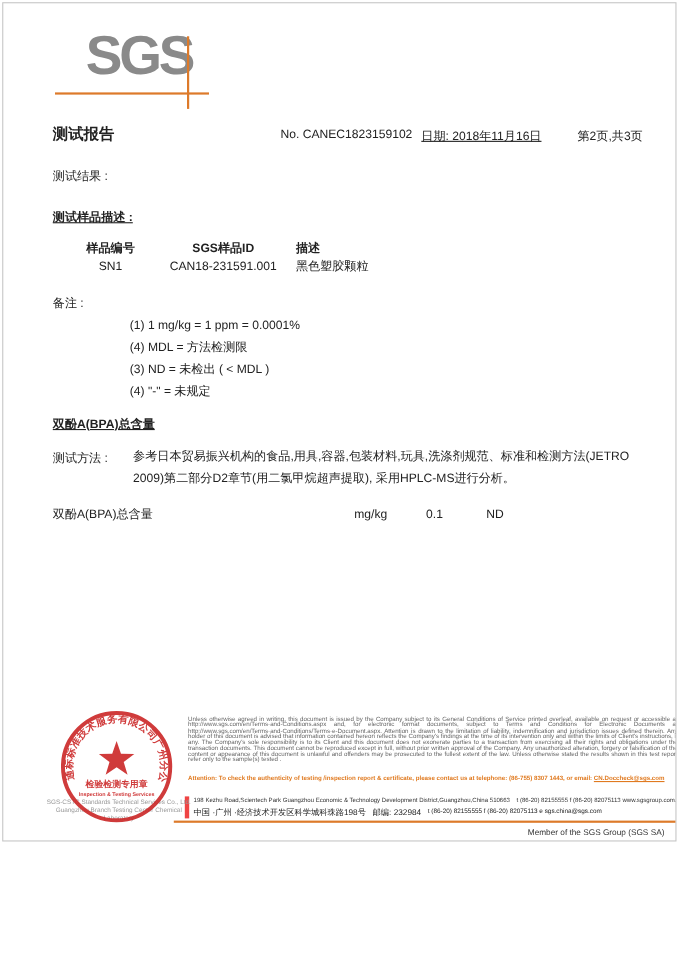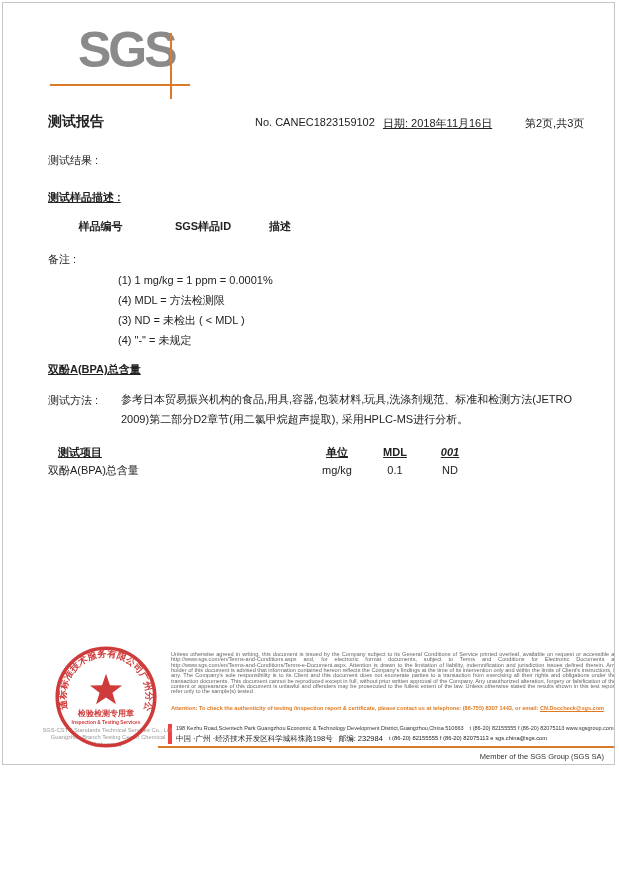--- a/index.html
+++ b/index.html
@@ -86,42 +86,41 @@
     <div class="results-label">测试结果 :</div>
 
     <div class="section-heading">测试样品描述 :</div>
 
     <div class="sample-table">
       <div class="sample-row head">
         <span class="s-col1">样品编号</span>
         <span class="s-col2">SGS样品ID</span>
         <span class="s-col3">描述</span>
       </div>
+      <div class="sample-row">
+        <span class="s-col1">SN1</span>
+        <span class="s-col2">CAN18-231591.001</span>
+        <span class="s-col3">黑色塑胶颗粒</span>
+      </div>
     </div>
 
     <div class="notes-heading">备注 :</div>
     <div class="note-item">(1) 1 mg/kg = 1 ppm = 0.0001%</div>
     <div class="note-item">(4) MDL = 方法检测限</div>
     <div class="note-item">(3) ND = 未检出 ( &lt; MDL )</div>
     <div class="note-item">(4) "-" = 未规定</div>
 
     <div class="bpa-heading">双酚A(BPA)总含量</div>
 
     <div class="method-row">
       <span class="method-label">测试方法 :</span>
       <span class="method-text">参考日本贸易振兴机构的食品,用具,容器,包装材料,玩具,洗涤剂规范、标准和检测方法(JETRO 2009)第二部分D2章节(用二氯甲烷超声提取), 采用HPLC-MS进行分析。</span>
     </div>
 
     <div class="result-table">
-      <div class="r-row head">
-        <span class="r-item"><span class="u">测试项目</span></span>
-        <span class="r-unit"><span class="u">单位</span></span>
-        <span class="r-mdl"><span class="u">MDL</span></span>
-        <span class="r-val"><span class="u italic">001</span></span>
-      </div>
       <div class="r-row">
         <span class="r-item">双酚A(BPA)总含量</span>
         <span class="r-unit">mg/kg</span>
         <span class="r-mdl">0.1</span>
         <span class="r-val">ND</span>
       </div>
     </div>
 
   </div>
 

